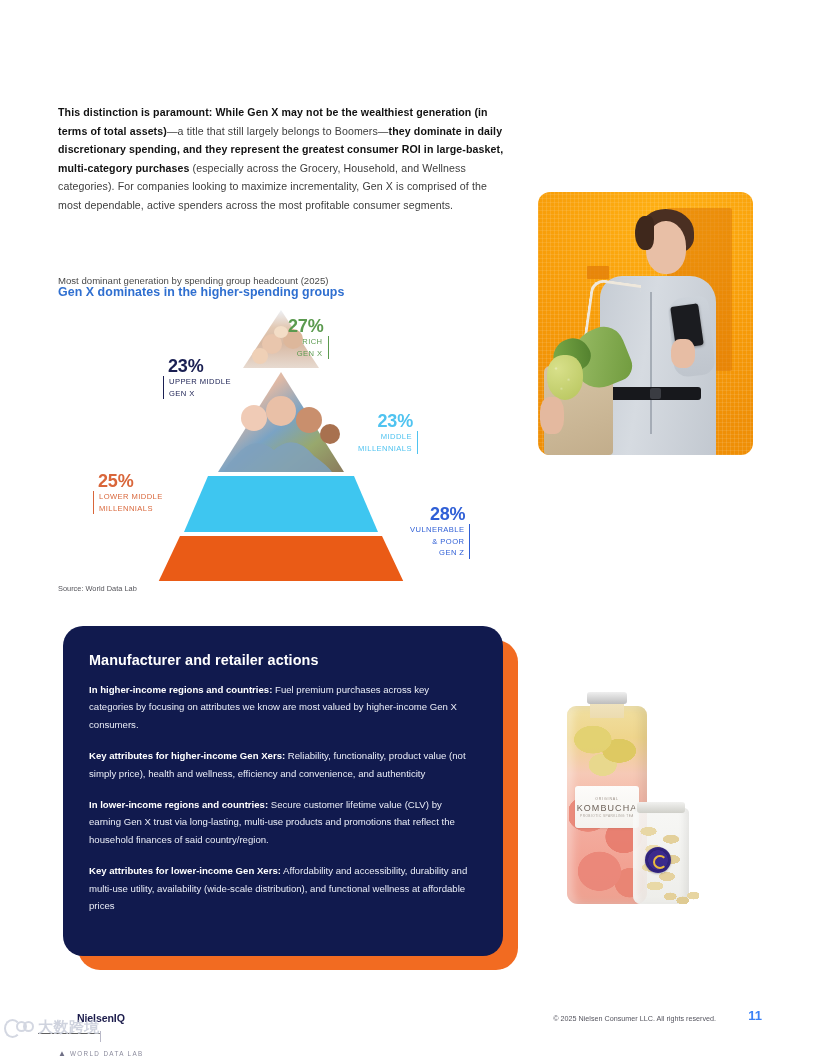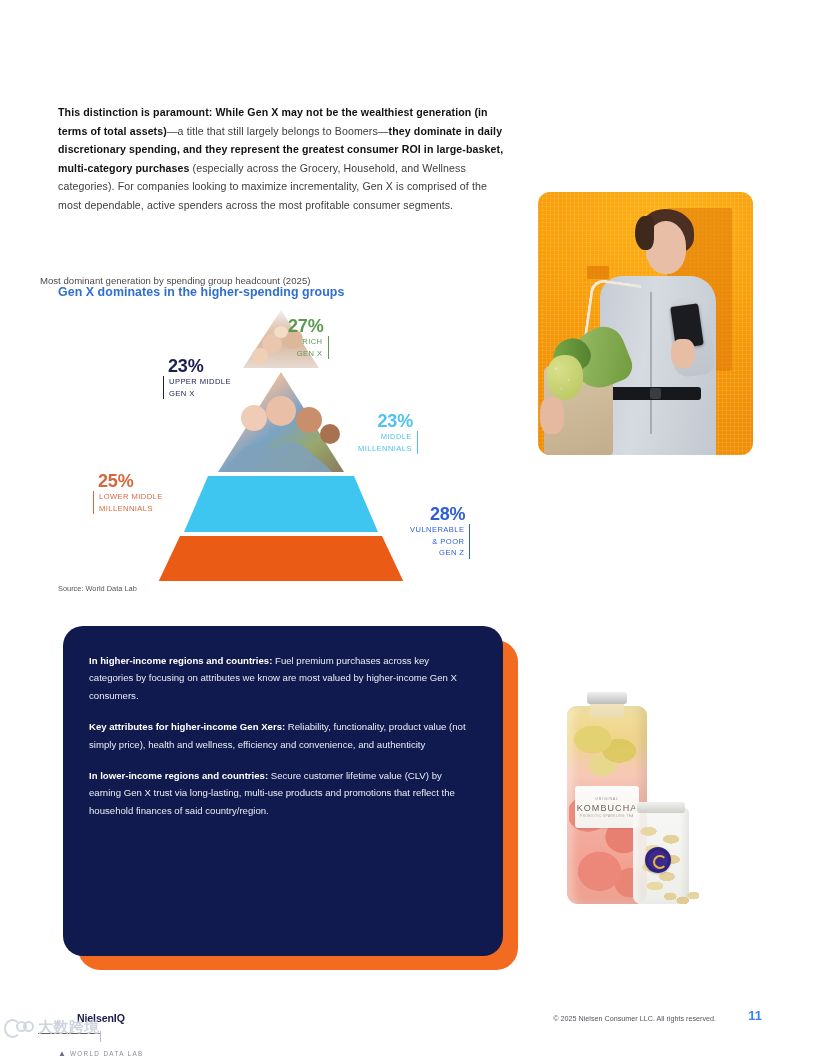--- a/index.html
+++ b/index.html
@@ -18,21 +18,21 @@
     letter-spacing:.01em;
   }
   .intro b{color:#111;font-weight:bold;}
 
   
   .chart-title{
     position:absolute;left:58px;top:257px;
     font-size:12.4px;font-weight:bold;color:#2f6fd0;letter-spacing:.005em;margin-top:28px;
   }
   .chart-sub{
-    position:absolute;left:40px;top:275px;
+    position:absolute;left:58px;top:275px;
     font-size:9.6px;color:#4a4a4a;
   }
   .source{
     position:absolute;left:58px;top:584px;
     font-size:7.4px;color:#54545a;
   }
 
   
   .pyramid-wrap{position:absolute;left:58px;top:296px;width:455px;height:285px;}
   .pyramid-wrap svg{display:block;}
@@ -422,23 +422,25 @@
     <div class="pw-hand"></div>
     <div class="pw-bag"></div>
     <div class="pw-leek"></div>
     <div class="pw-leek2"></div>
     <div class="pw-grapes"></div>
     <div class="pw-arm2"></div>
   </div>
 
   <div class="callout-shadow"></div>
   <div class="callout">
+    <h3>Manufacturer and retailer actions</h3>
     <p><b>In higher-income regions and countries:</b><span> Fuel premium purchases across key categories by focusing on attributes we know are most valued by higher-income Gen X consumers.</span></p>
     <p><b>Key attributes for higher-income Gen Xers:</b><span> Reliability, functionality, product value (not simply price), health and wellness, efficiency and convenience, and authenticity</span></p>
     <p><b>In lower-income regions and countries:</b><span> Secure customer lifetime value (CLV) by earning Gen X trust via long-lasting, multi-use products and promotions that reflect the household finances of said country/region.</span></p>
+    <p><b>Key attributes for lower-income Gen Xers:</b><span> Affordability and accessibility, durability and multi-use utility, availability (wide-scale distribution), and functional wellness at affordable prices</span></p>
   </div>
 
   <div class="photo-komb">
     <div class="kb-bottle"></div>
     <div class="kb-leafy"></div>
     <div class="kb-pink"></div>
     <div class="kb-neck"></div>
     <div class="kb-cap"></div>
     <div class="kb-label">
       <div class="l1">ORIGINAL</div>

